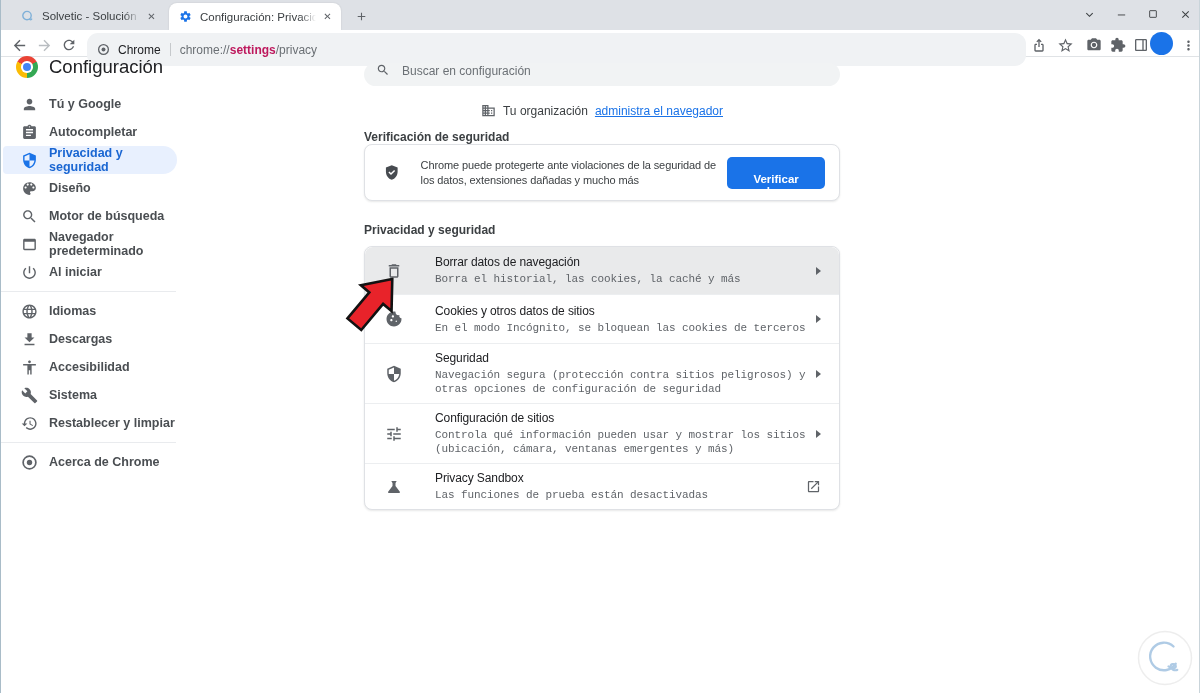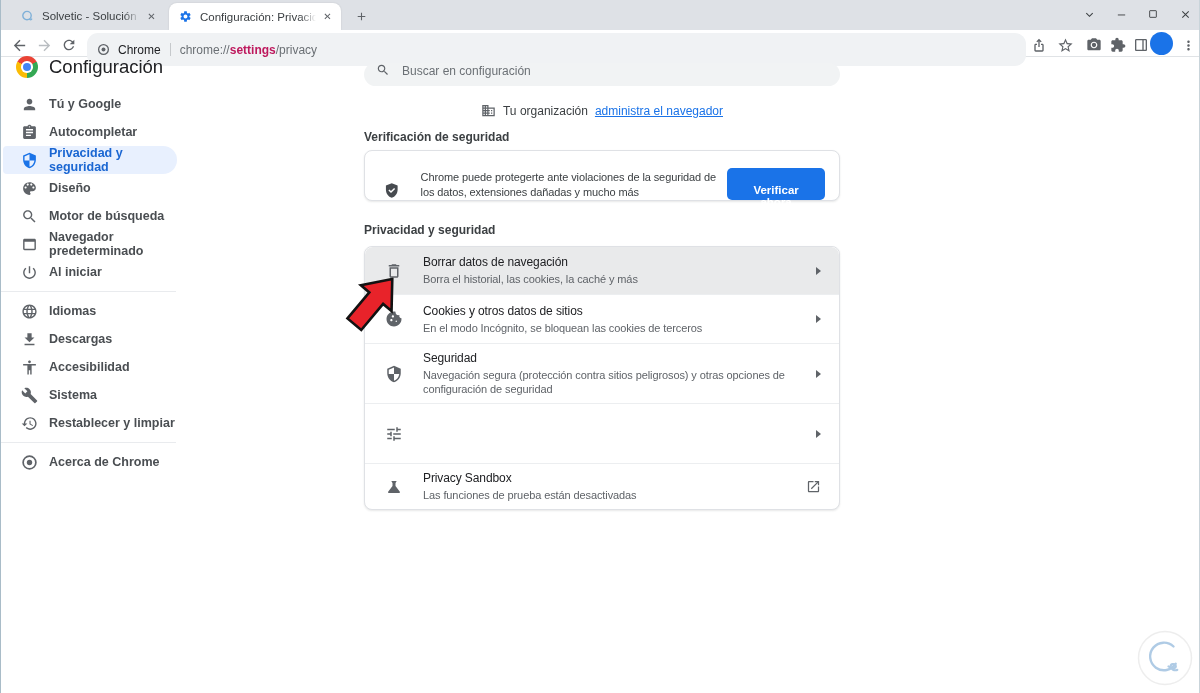--- a/index.html
+++ b/index.html
@@ -54,32 +54,32 @@
   
   .content{position:absolute;left:363px;top:57px;width:476px;}
   .searchbar{margin-top:6px;height:23px;border-radius:12px;background:#f1f3f4;display:flex;align-items:flex-start;padding:0 12px;gap:10px;}
   .searchbar input{border:0;outline:0;background:transparent;font-size:12px;color:#3c4043;flex:1;
                    font-family:"Liberation Sans","DejaVu Sans",sans-serif;}
   .searchbar input::placeholder{color:#6b7075;}
   .orgrow{margin-top:17px;display:flex;align-items:center;justify-content:center;gap:7px;font-size:12px;color:#3c4043;}
   .orglink{color:#1a73e8;text-decoration:underline;cursor:pointer;}
   .sec-head{margin-top:12px;font-size:12px;font-weight:700;color:#3c4043;}
   .card{background:#fff;border:1px solid #dfe1e5;border-radius:8px;box-shadow:0 1px 2px rgba(60,64,67,.12);box-sizing:border-box;}
-  .safety-card{margin-top:6px;height:51px;display:flex;align-items:flex-end;padding:0 14px 0 18px;}
+  .safety-card{margin-top:0;height:57px;display:flex;align-items:center;padding:0 14px 0 18px;}
   .safety-text{font-size:11px;color:#3c4043;line-height:15px;width:332px;margin-left:20px;letter-spacing:-.1px;}
   .blue-btn{margin-left:auto;background:#1a73e8;color:#fff;border:0;border-radius:5px;height:25px;min-width:86px;
             font-size:11.5px;font-weight:700;padding:16px 12px;font-family:"Liberation Sans","DejaVu Sans",sans-serif;cursor:pointer;}
   .sec-head2{margin-top:22px;}
   .privacy-card{margin-top:9px;overflow:hidden;}
   .row{display:flex;align-items:center;padding:0 18px 0 20px;position:relative;}
   .row + .row{border-top:1px solid #eceef0;}
   .row .ic{flex:none}
-  .row-text{margin-left:20px;width:402px;}
+  .row-text{margin-left:32px;width:402px;}
   .row-title{font-size:12px;color:#202124;margin-bottom:3px;letter-spacing:-.1px;}
-  .row-sub{font-size:11px;color:#5f6368;line-height:14px;letter-spacing:-.1px;}
+  .row-sub{font-size:11px;color:#5f6368;line-height:14px;letter-spacing:-.1px;font-family:Liberation Mono, monospace;}
   .row-highlight{background:#e9eaeb;border-radius:8px 8px 0 0;}
   .chev{margin-left:auto;width:0;height:0;border-left:5px solid #5f6368;border-top:4px solid transparent;border-bottom:4px solid transparent;}
   .row-trail{margin-left:auto;color:#5f6368;}
 
   
   .red-arrow{position:absolute;left:349px;top:270px;transform:rotate(40deg);}
   .watermark{position:absolute;left:1136px;top:630px;opacity:.9;}
 </style>
 </head>
 <body>
@@ -355,20 +355,24 @@
           <div class="row-title">Seguridad</div>
           <div class="row-sub">Navegación segura (protección contra sitios peligrosos) y otras opciones de configuración de seguridad</div>
         </div>
         <span class="chev"></span>
       </div>
 
       <div class="row" style="height:59px">
         <svg class="ic" width="18" height="18" viewBox="0 0 24 24" fill="currentColor">
             <path d="M3 17v2h6v-2H3zM3 5v2h10V5H3zm10 16v-2h8v-2h-8v-2h-2v6h2zM7 9v2H3v2h4v2h2V9H7zm14 4v-2H11v2h10zm-6-4h2V7h4V5h-4V3h-2v6z"></path>
           </svg>
+        <div class="row-text">
+          <div class="row-title">Configuración de sitios</div>
+          <div class="row-sub">Controla qué información pueden usar y mostrar los sitios (ubicación, cámara, ventanas emergentes y más)</div>
+        </div>
         <span class="chev"></span>
       </div>
 
       <div class="row" style="height:45px">
         <svg class="ic" width="18" height="18" viewBox="0 0 24 24" fill="currentColor">
             <path d="M19.8 18.4 14 10.67V6.5l1.35-1.69c.26-.33.03-.81-.39-.81H9.04c-.42 0-.65.48-.39.81L10 6.5v4.17L4.2 18.4c-.49.66-.02 1.6.8 1.6h14c.82 0 1.29-.94.8-1.6z"></path>
           </svg>
         <div class="row-text">
           <div class="row-title">Privacy Sandbox</div>
           <div class="row-sub">Las funciones de prueba están desactivadas</div>

